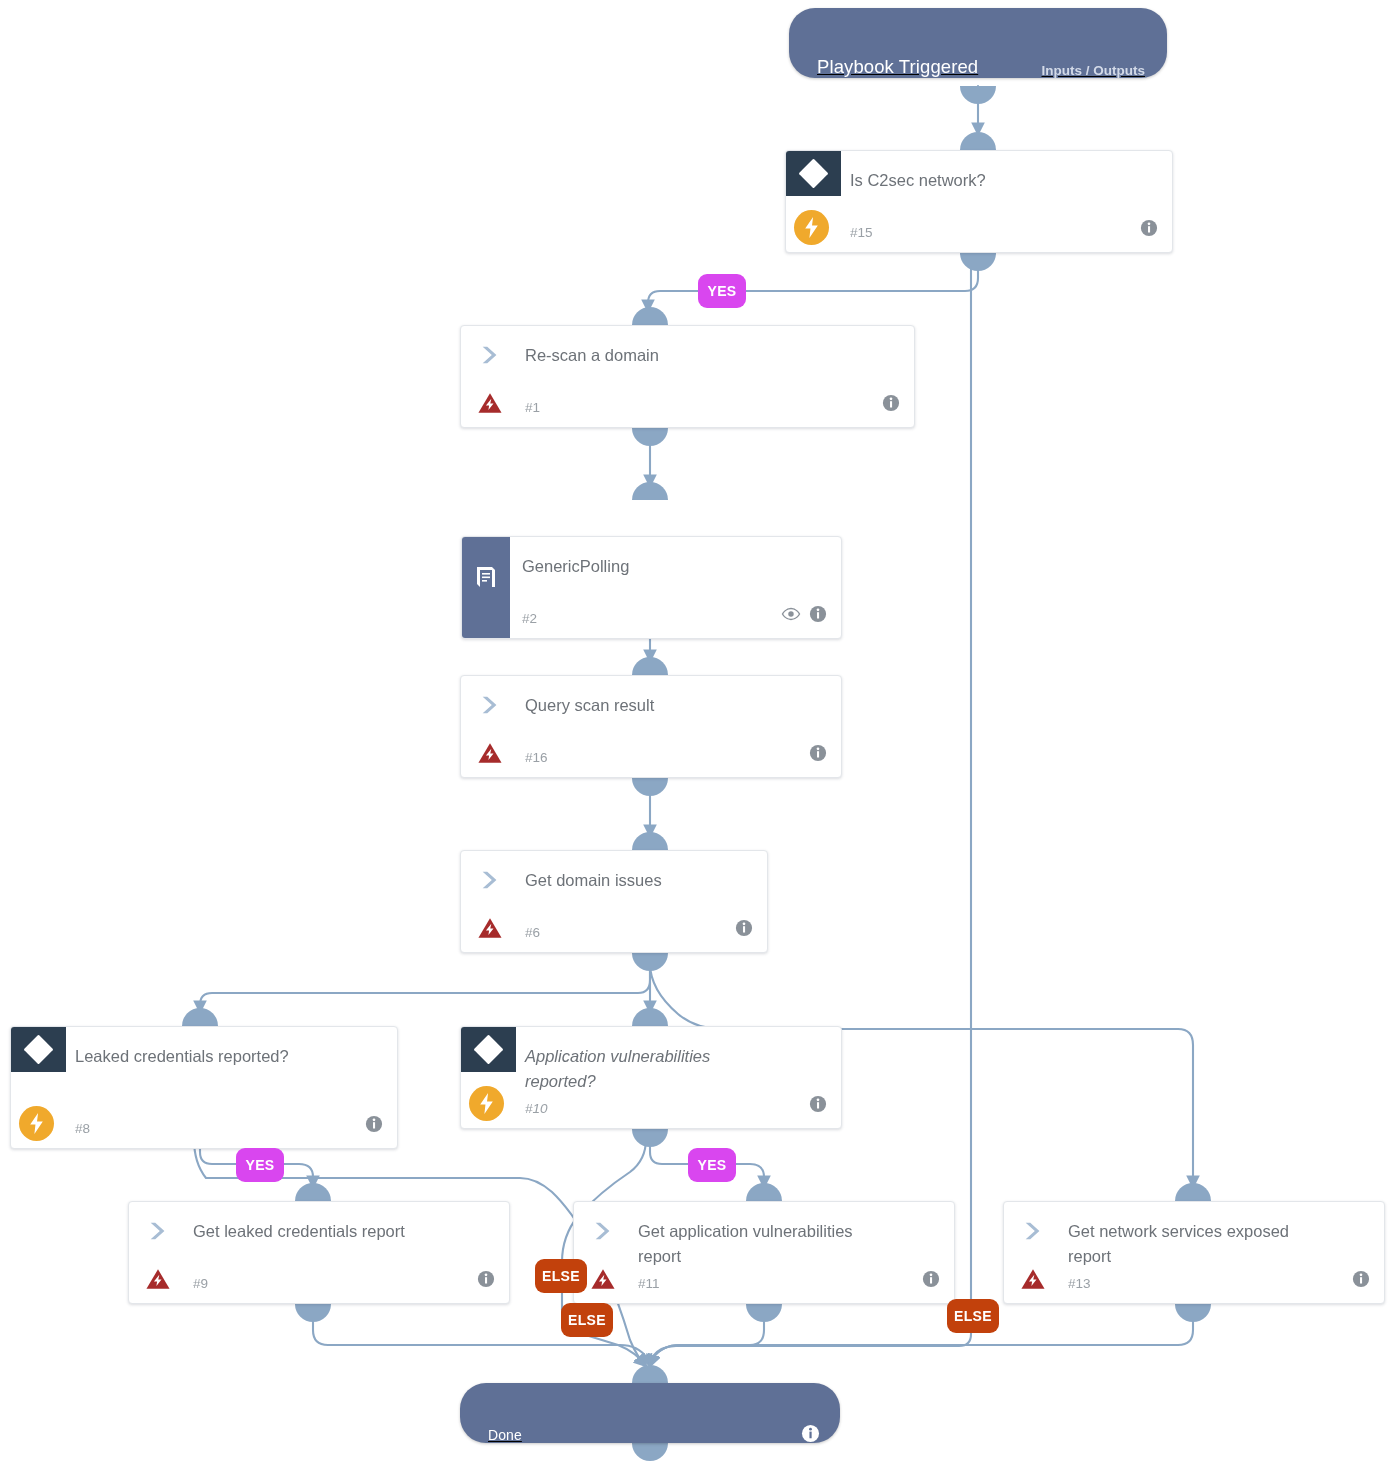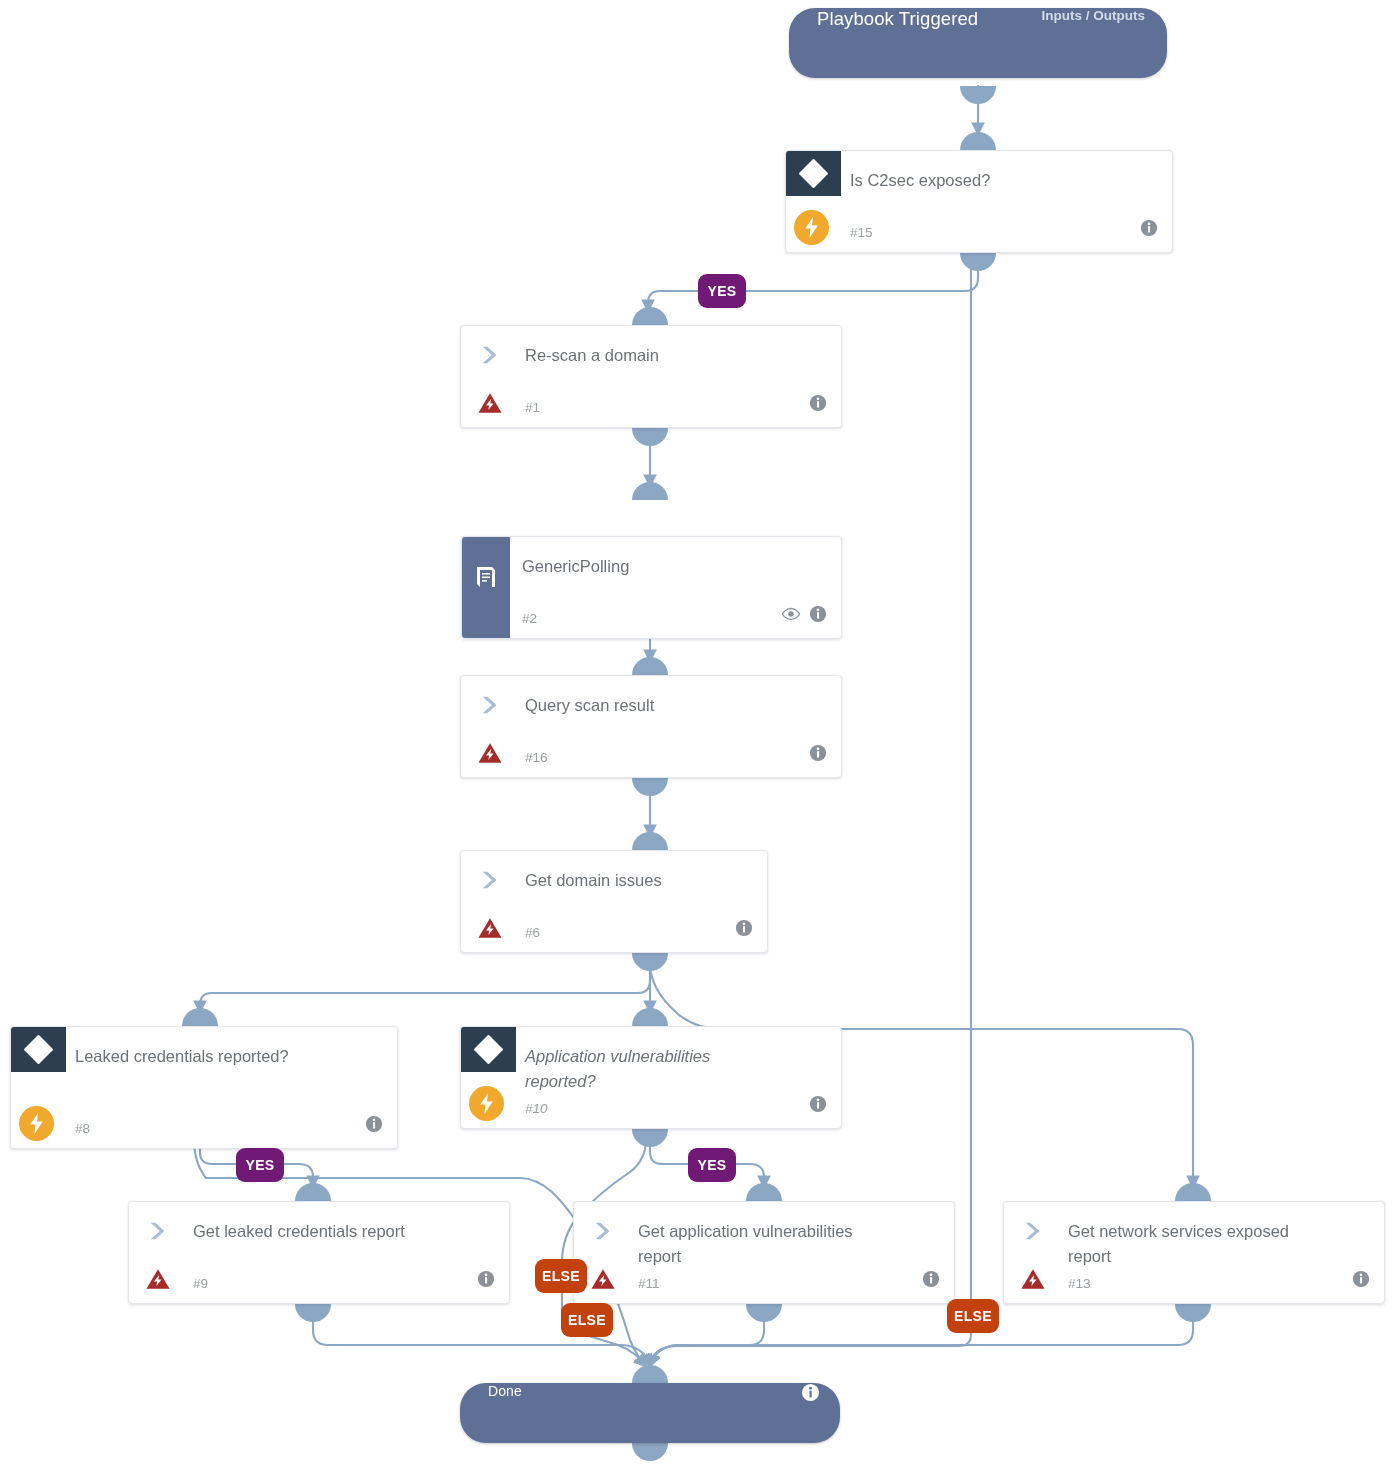--- a/index.html
+++ b/index.html
@@ -23,22 +23,23 @@
     pointer-events: none;
   }
 
   
   .pill {
     position: absolute;
     border-radius: 26px;
     background: #5f7096;
     box-shadow: 0 1px 3px rgba(0,0,0,.22);
     display: flex;
-    align-items: flex-start;
+    align-items: flex-end;
     z-index: 5;
+    text-decoration: underline;
   }
   .pill .pill-title {
     color: #ffffff;
     font-size: 18.5px;
     font-weight: 400;
     margin-left: 28px;
     letter-spacing: .1px;
     white-space: nowrap;
   }
   .pill .pill-right {
@@ -138,21 +139,21 @@
     color: #ffffff;
     font-size: 14px;
     font-weight: bold;
     letter-spacing: .4px;
     display: flex;
     align-items: center;
     justify-content: center;
     z-index: 8;
     height: 34px;
   }
-  .elabel.yes { background: #701a75; width: 48px; }
+  .elabel.yes { background: #d946ef; width: 48px; }
   .elabel.els { background: #c2410c; width: 52px; }
 </style>
 </head>
 <body>
 
 <div id="canvas">
 
   <svg id="edges" viewBox="0 0 1393 1469" xmlns="http://www.w3.org/2000/svg">
     <defs>
       <marker id="arw" viewBox="0 0 10 10" refX="8.5" refY="5" markerWidth="6.5" markerHeight="6.5" orient="auto-start-reverse">
@@ -240,32 +241,32 @@
 
   <div class="card" style="left:785px; top:150px; width:388px; height:103px;">
     <div class="cond-square">
       <div class="diamond"></div>
     </div>
     <div class="bolt-circle">
       <svg width="17" height="21" viewBox="0 0 16 20">
           <path d="M9.5 0 L2 11 H7 L6 20 L14 8 H8.5 Z" fill="#fff"></path>
         </svg>
     </div>
-    <div class="card-title">Is C2sec exposed?</div>
+    <div class="card-title">Is C2sec network?</div>
     <div class="card-footer">#15</div>
     <div class="card-info">
       <svg width="18" height="18" viewBox="0 0 20 20">
           <circle cx="10" cy="10" r="9" fill="#8a9199"></circle>
           <rect x="8.9" y="8" width="2.3" height="7" fill="#fff"></rect>
           <circle cx="10" cy="5.4" r="1.5" fill="#fff"></circle>
         </svg>
     </div>
   </div>
 
-  <div class="card" style="left:460px; top:325px; width:382px; height:103px;">
+  <div class="card" style="left:460px; top:325px; width:455px; height:103px;">
     <div class="chev">
       <svg width="22" height="22" viewBox="0 0 24 24">
           <path d="M4 3 L14 12 L4 21 L9 21 L19 12 L9 3 Z" fill="#a8bdd4"></path>
         </svg>
     </div>
     <div class="warn-tri">
       <svg width="24" height="22" viewBox="0 0 26 23">
           <path d="M13 1 L25.5 22 L0.5 22 Z" fill="#a62b2b"></path>
           <path d="M14.4 7 L8.6 14.2 H12 L11.3 19 L16.8 12 H13.3 Z" fill="#fff"></path>
         </svg>

